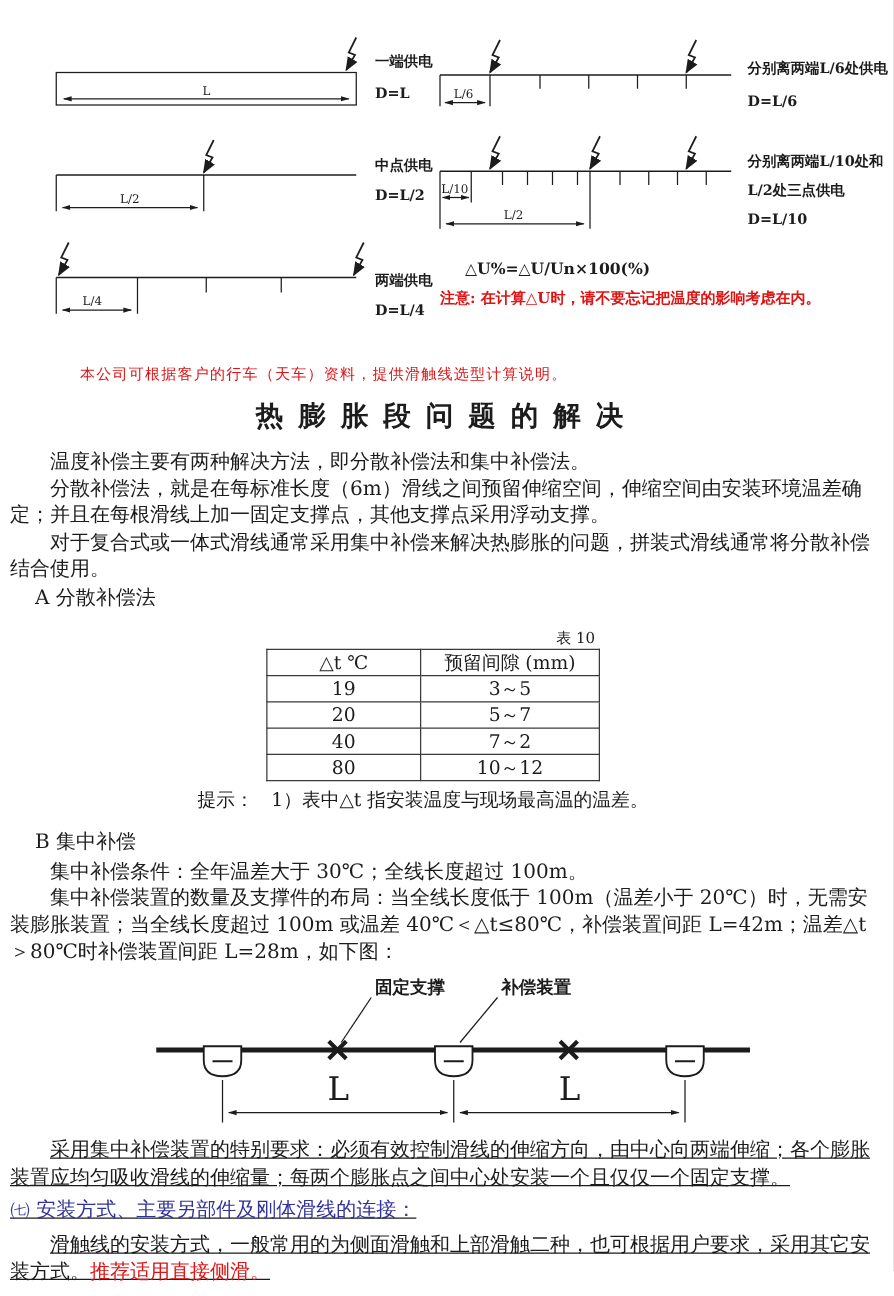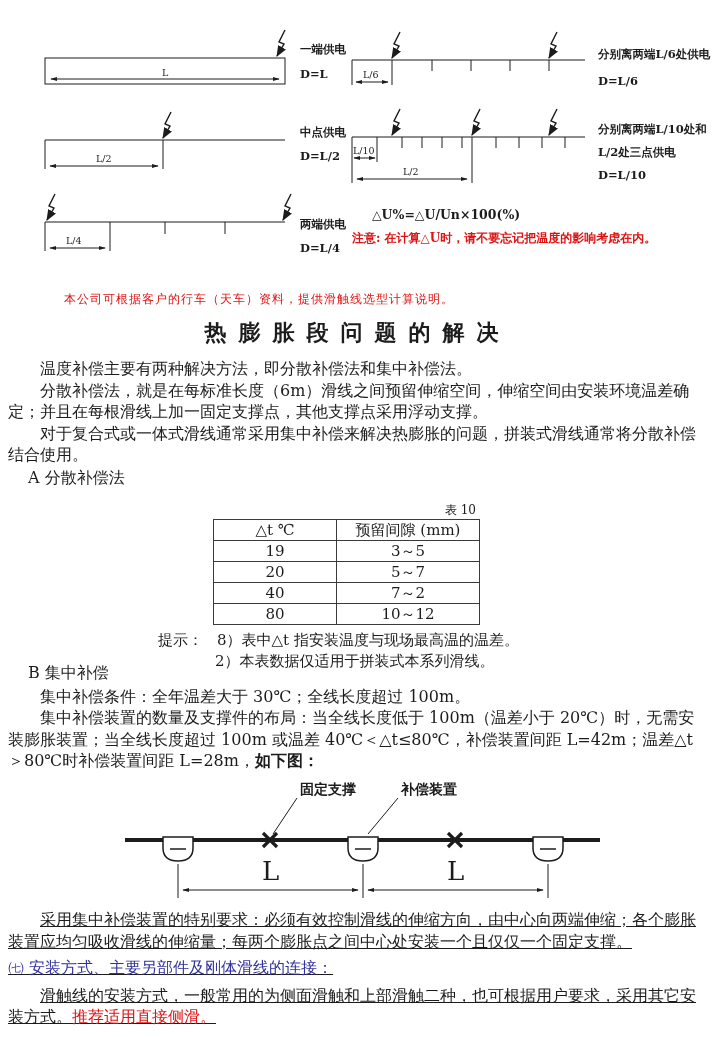--- a/index.html
+++ b/index.html
@@ -47,21 +47,21 @@
   }
   table.comp col.c1{width:123px;}
   .tips{top:630px;left:158px;font-size:15px;line-height:21px;}
   .tips .tip-label{margin-right:14px;}
   .tips .tip2{margin-left:57px;}
   .blockB{top:661px;left:8px;width:699px;}
   .blockB .section-h{margin-bottom:2px;}
   .closing{top:909px;left:8px;width:699px;text-decoration:underline;}
   .heading-blue{color:var(--blue);margin-top:5px;margin-bottom:6px;text-indent:0 !important;}
   .red-span{color:var(--red);}
-  b.inline-bold{font-weight:bold;}
+  b.inline-bold{font-weight:normal;}
 </style>
 </head>
 <body>
 
 <div class="page">
 
   <svg class="abs" style="top:0;left:0;" width="715" height="272" viewBox="0 0 715 272">
     <defs>
       <marker id="ar" viewBox="0 0 10 10" refX="9" refY="5" markerWidth="8" markerHeight="8" orient="auto-start-reverse">
         <path d="M0,1L10,5L0,9z" fill="#1c1c1c"></path>
@@ -214,23 +214,22 @@
       <tr>
         <td>80</td>
         <td>10～12</td>
       </tr>
     </tbody>
       </table>
   </div>
 
   <div class="abs tips">
     <div>
-      <span class="tip-label">提示：</span><span>8）表中△t 指安装温度与现场最高温的温差。</span>
+      <span class="tip-label">提示：</span><span>1）表中△t 指安装温度与现场最高温的温差。</span>
     </div>
-    <div class="tip2">2）本表数据仅适用于拼装式本系列滑线。</div>
   </div>
 
   <div class="abs body-block blockB">
     <div class="section-h">B 集中补偿</div>
     <p>集中补偿条件：全年温差大于 30℃；全线长度超过 100m。</p>
     <p><span>集中补偿装置的数量及支撑件的布局：当全线长度低于 100m（温差小于 20℃）时，无需安装膨胀装置；当全线长度超过 100m 或温差 40℃＜△t≤80℃，补偿装置间距 L=42m；温差△t＞80℃时补偿装置间距 L=28m，</span><b class="inline-bold">如下图：</b></p>
   </div>
 
   <svg class="abs" style="top:772px;left:0;" width="715" height="138" viewBox="0 0 715 138">
     <defs>

